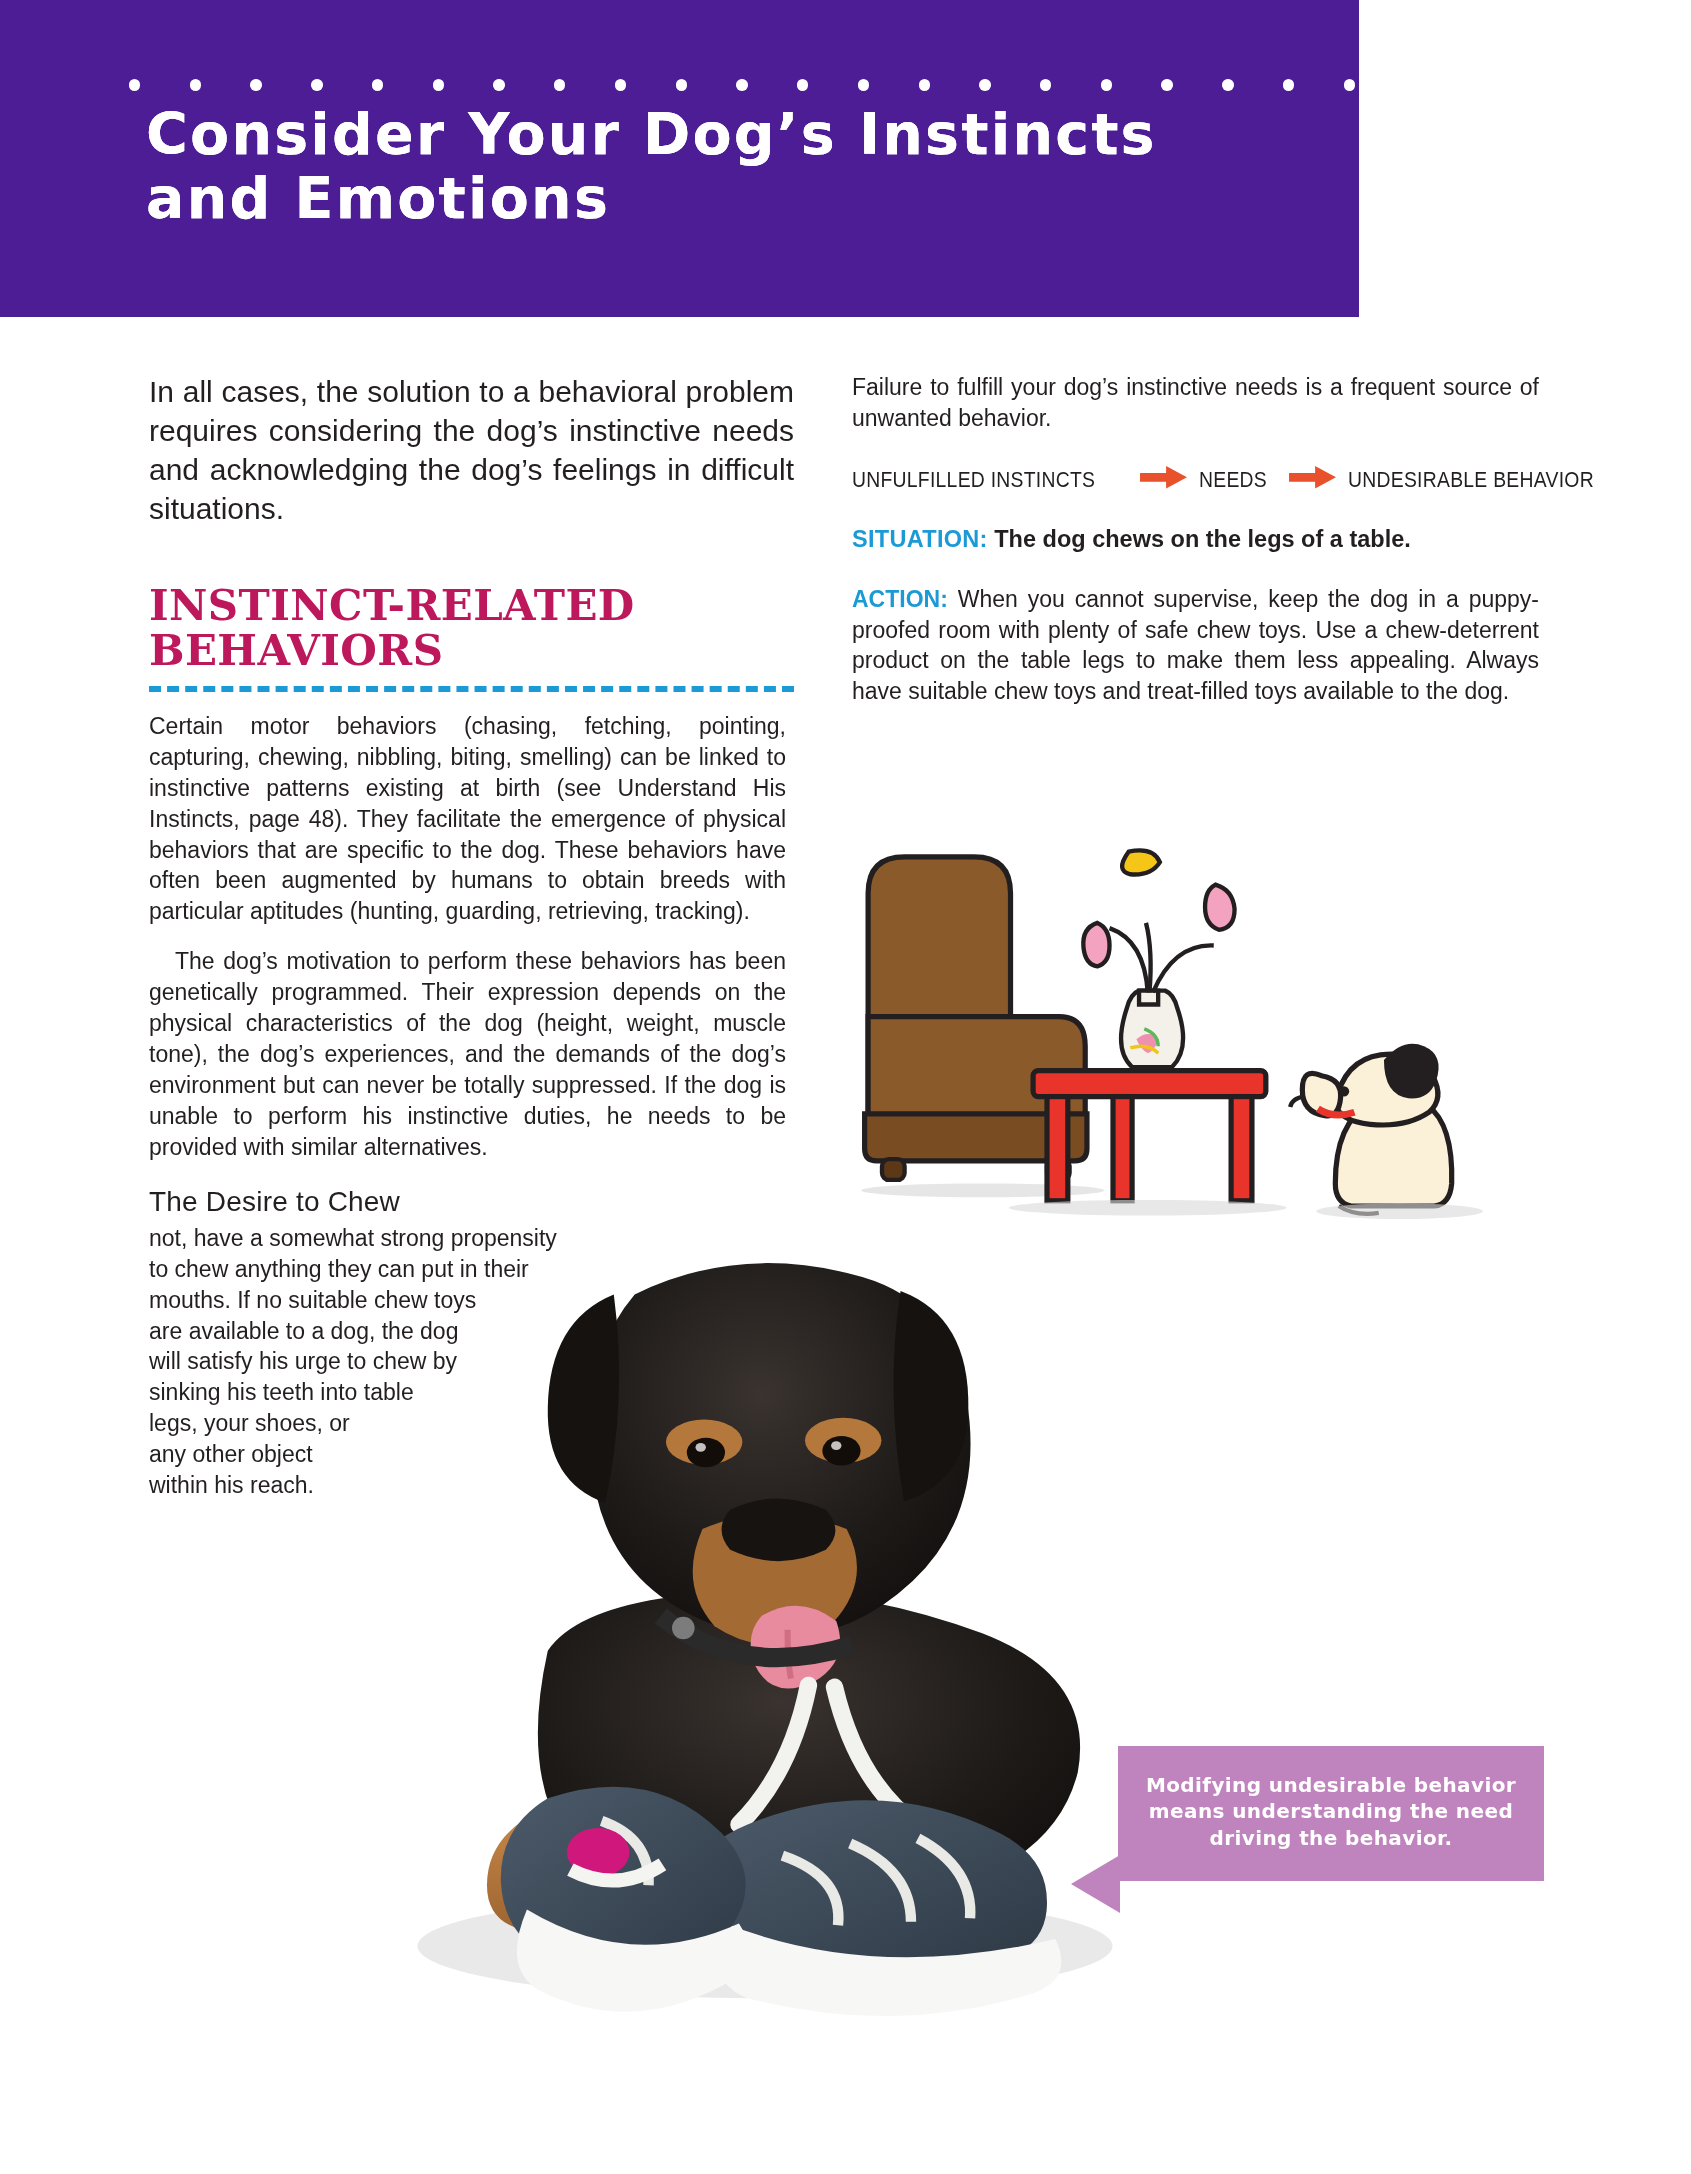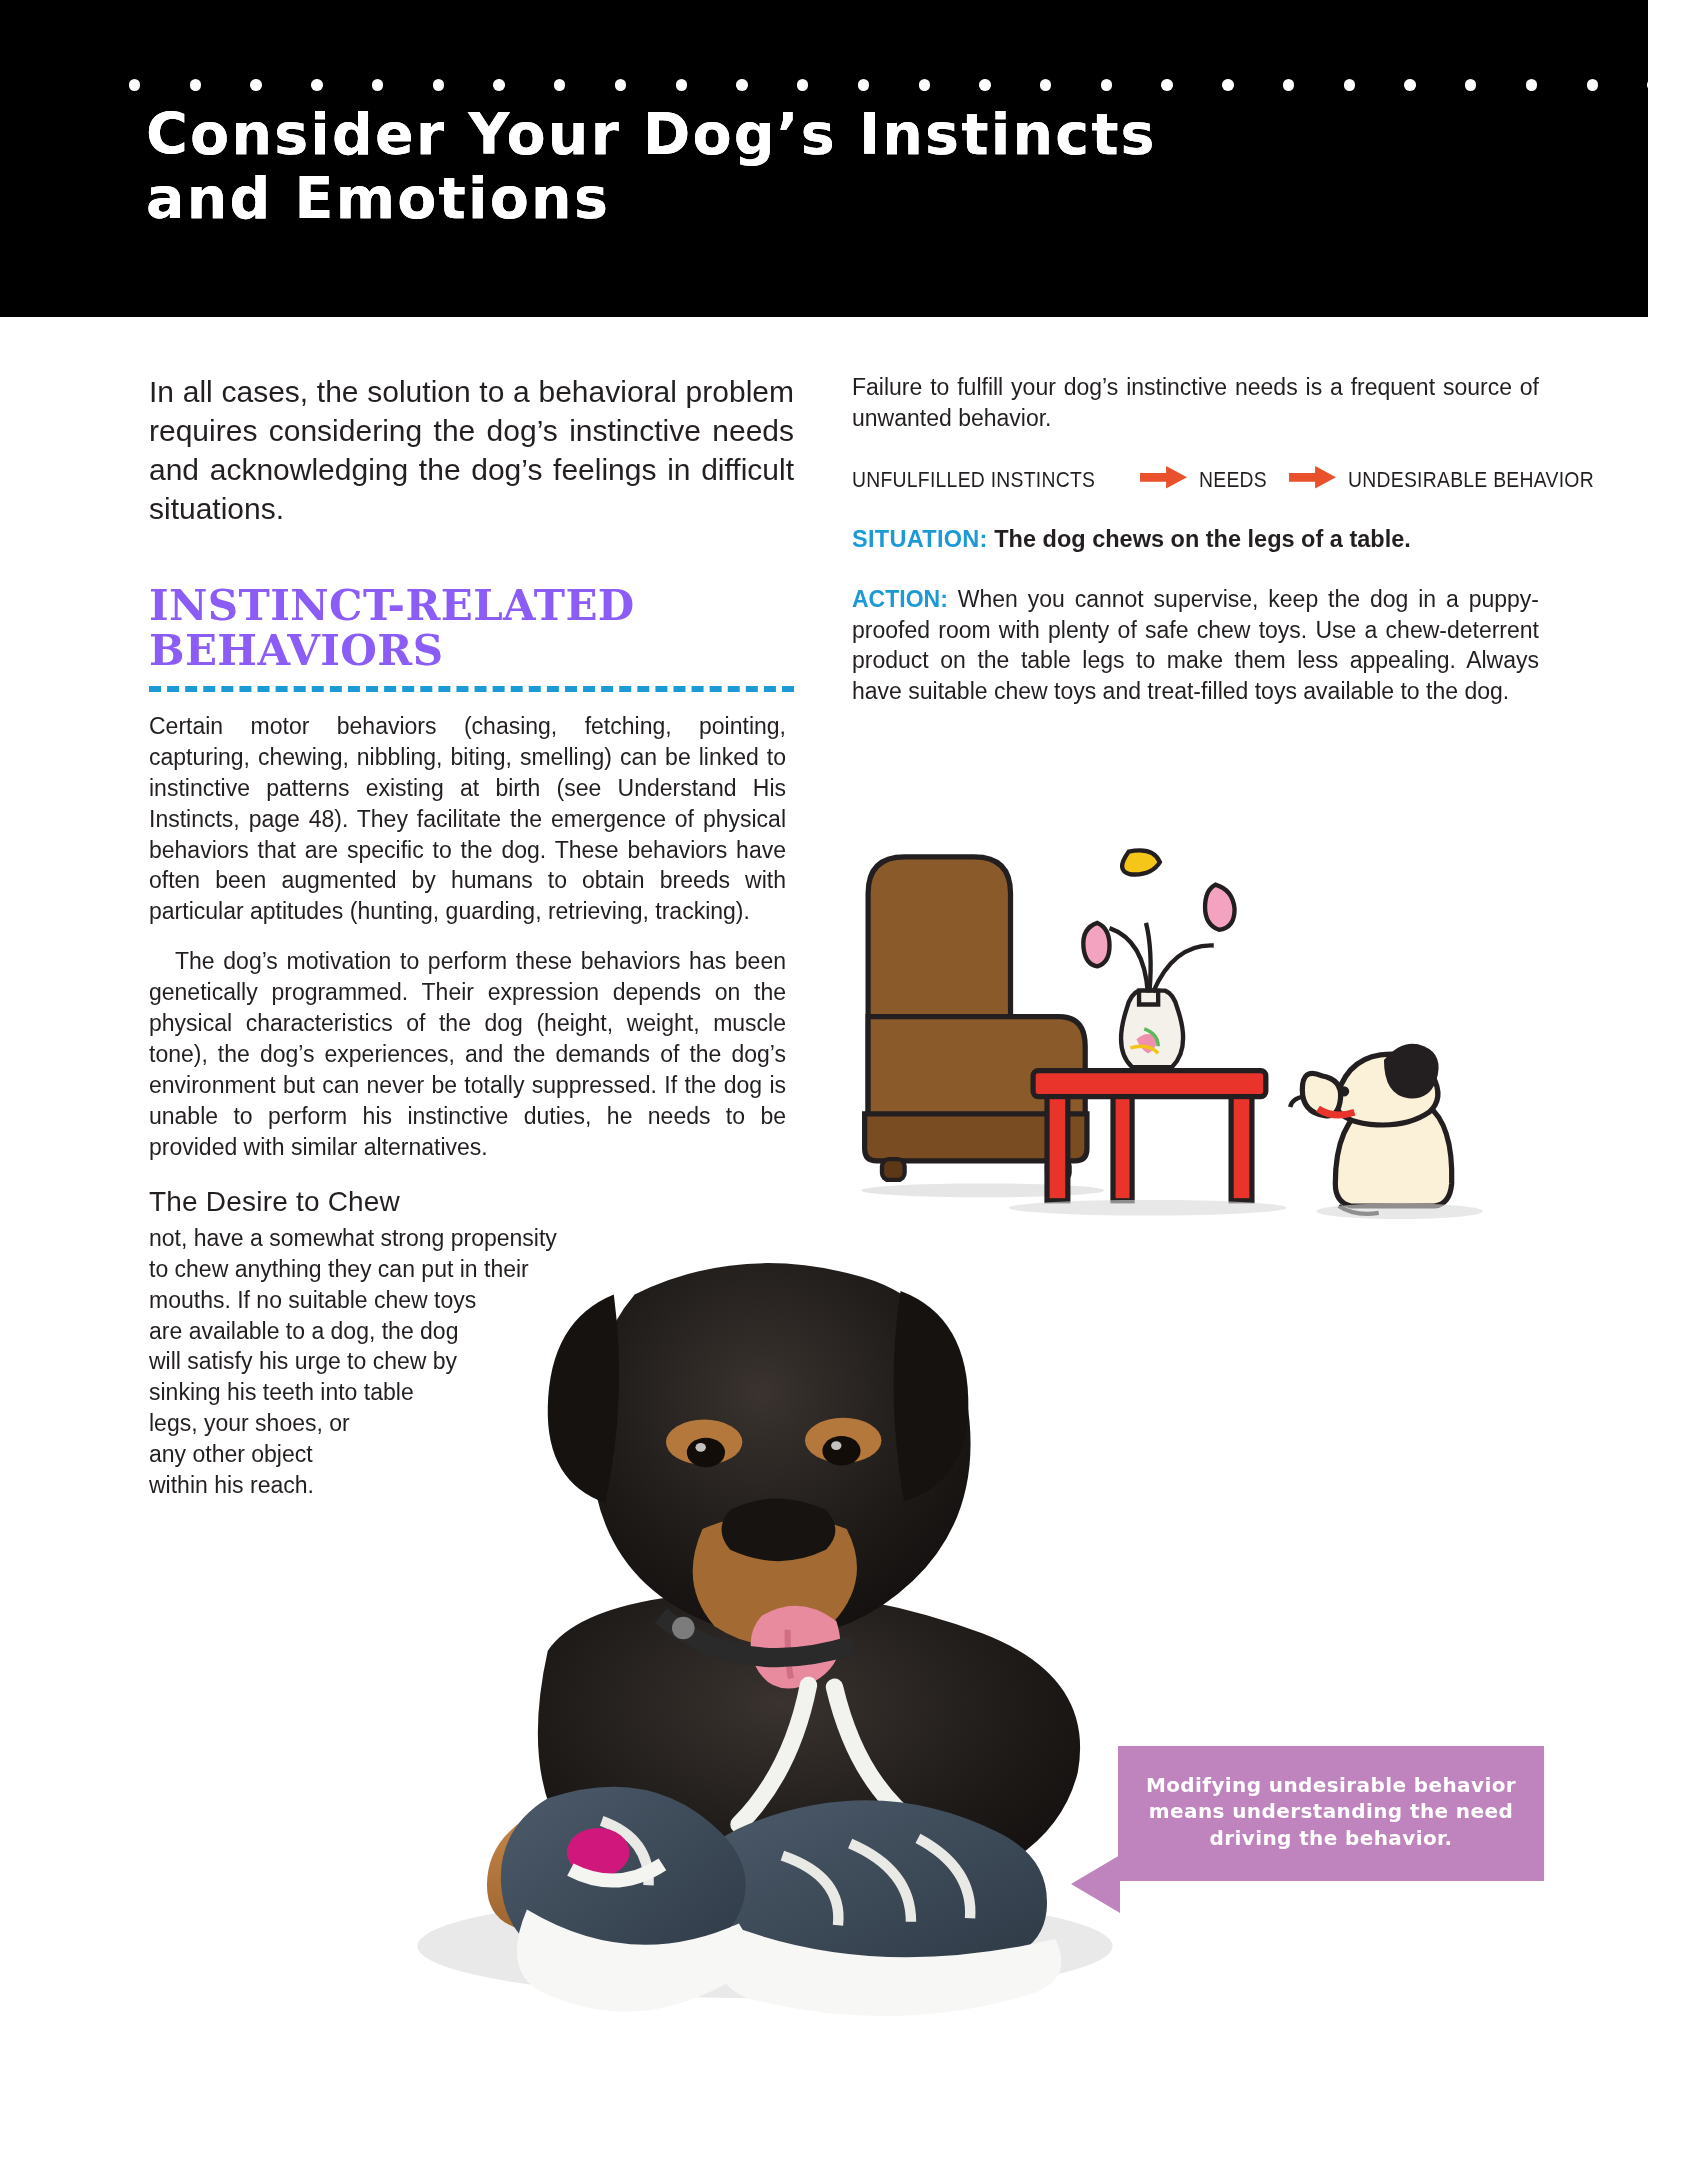--- a/index.html
+++ b/index.html
@@ -14,23 +14,23 @@
     color: #231f20;
     position: relative;
     overflow: hidden;
   }
 
   
   .header-band {
     position: absolute;
     left: 0;
     top: 0;
-    width: 1648px;
+    width: 1359px;
     height: 317px;
-    background: #000000;
+    background: #4c1d95;
   }
   .header-dots {
     position: absolute;
     left: 129px;
     top: 78px;
     width: 1530px;
     height: 14px;
     display: flex;
     justify-content: space-between;
     align-items: center;
@@ -81,21 +81,21 @@
   .lead {
     font-size: 30px;
     line-height: 1.30;
     color: #231f20;
     text-align: justify;
     margin: 0;
   }
 
   .section-head {
     margin: 56px 0 0 0;
-    color: #8b5cf6;
+    color: #be185d;
     font-family: "DejaVu Serif", serif;
     font-weight: bold;
     font-size: 42px;
     line-height: 1.07;
     letter-spacing: 0.4px;
     text-transform: uppercase;
     white-space: pre-line;
   }
   .dashed-rule {
     margin-top: 12px;

